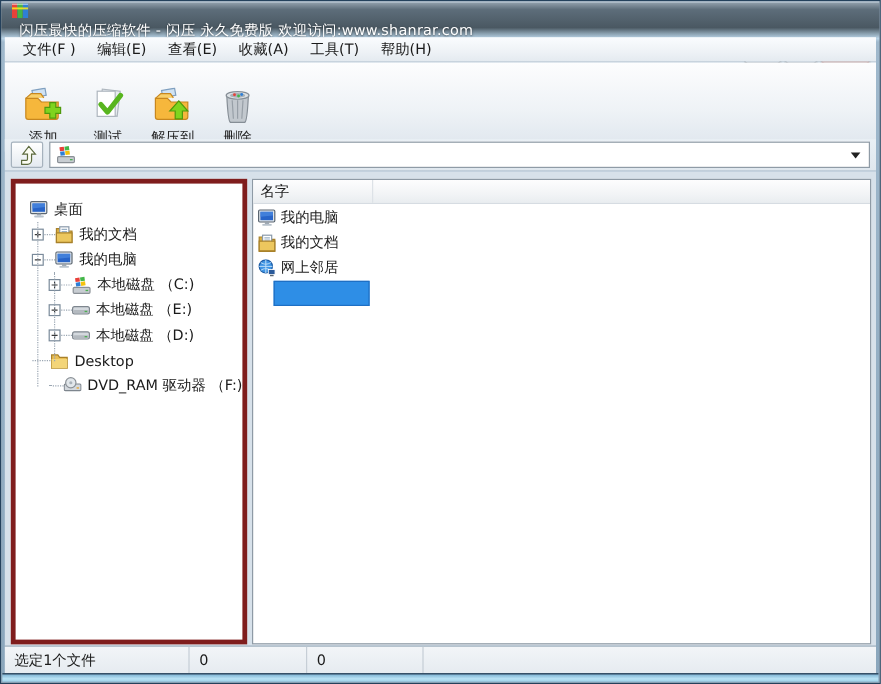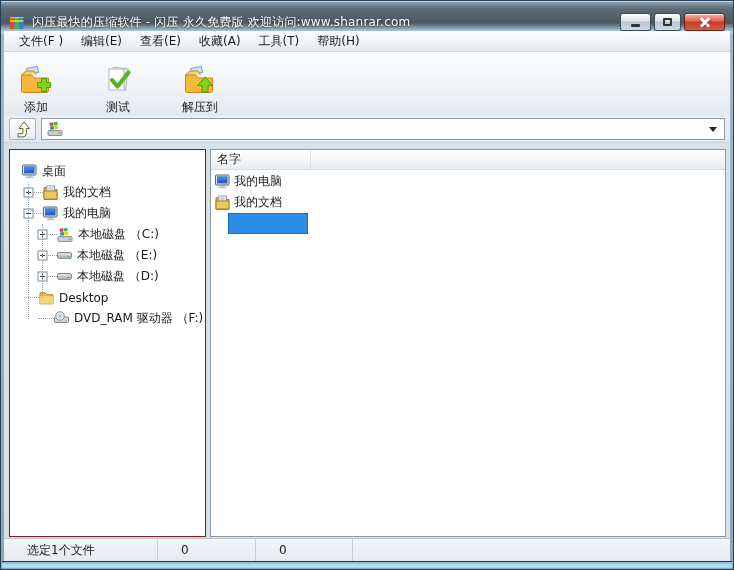--- a/index.html
+++ b/index.html
@@ -4,21 +4,21 @@
 <style>
   * { box-sizing: border-box; margin: 0; padding: 0; }
   html,body { width:734px; height:570px; overflow:hidden;
     font-family:"DejaVu Sans","Liberation Sans",sans-serif; font-size:12px; color:#1a1a1a; }
   .window { position:absolute; inset:0; width:734px; height:570px;
     background:linear-gradient(180deg,#9aa8b4 0px,#5d6d7a 7px,#4a5862 22px,#8aa0af 27px,#b9d3e6 31px,#9fb8cc 34px,#8aa6bc 100%);
     border:1px solid #24415c; box-shadow:inset 0 1px 0 #c7d6e2; }
 
   
   .titlebar { position:absolute; left:0; right:0; top:0; height:30px;
-    display:flex; align-items:flex-end; padding:0 8px; }
+    display:flex; align-items:flex-start; padding:0 8px;flex-direction:column; }
   .titlebar .title { color:#fff; margin-left:7px; text-shadow:0 1px 2px rgba(0,0,0,.6); letter-spacing:.2px; white-space:nowrap; }
   .winbtns { margin-left:auto; display:flex; gap:3px; align-items:flex-start; padding-top:1px; }
   .winbtn { height:18px; border:1px solid #3f4b55; border-radius:3px;
     display:flex; align-items:center; justify-content:center;
     background:linear-gradient(180deg,#feffff,#d9e1ea 45%,#b9c6d3 50%,#cdd9e4);
     box-shadow:inset 0 1px 0 rgba(255,255,255,.8), 0 1px 1px rgba(0,0,0,.3); cursor:default; }
   .winbtn.min { width:31px; } .winbtn.max { width:27px; }
   .winbtn.close { width:41px; border-color:#6e211a;
     background:linear-gradient(180deg,#f6b4a6,#e0604e 45%,#c63a28 50%,#d55b42); }
   .glyph-min { width:9px; height:3px; background:#333; border-radius:1px; margin-top:6px; }
@@ -30,42 +30,42 @@
 
   
   .menubar { position:absolute; left:3px; right:3px; top:30px; height:21px;
     background:linear-gradient(180deg,#fafcfe,#eef2f6 60%,#e4eaf0); border-bottom:1px solid #cfd8e0;
     display:flex; align-items:center; padding-left:6px; }
   .menu-item { padding:0 9px; line-height:20px; cursor:default; }
 
   
   .toolbar { position:absolute; left:3px; right:3px; top:51px; height:75px;
     background:linear-gradient(180deg,#fdfdfe,#eef2f6 55%,#dde5ed); border-bottom:1px solid #c3cdd6;
-    display:flex; align-items:center; padding:3px 0 0 6px;gap:28px; }
+    display:flex; align-items:flex-end; padding:3px 0 0 6px; }
   .tbtn { display:flex; flex-direction:column; align-items:center; min-width:52px;
     padding:2px 5px; margin-right:2px; border:1px solid transparent; border-radius:3px; cursor:default; }
   .tbtn .label { margin-top:2px; color:#222; }
   .tbtn .icon svg { display:block; }
 
   
   .addressbar { position:absolute; left:3px; right:3px; top:115px; height:27px;
     background:linear-gradient(180deg,#eaf0f5,#dfe7ee); display:flex; align-items:center; padding:0 5px; gap:5px;
     border-bottom:1px solid #c9d3dc; }
   .nav-up { width:27px; height:22px; border:1px solid #a6b2bd; border-radius:2px;
     background:linear-gradient(180deg,#ffffff,#e4eaf0); display:flex; align-items:center; justify-content:center; }
   .combo { flex:1; height:22px; background:#fff; border:1px solid #8f9ba6;
     display:flex; align-items:center; padding:0 5px; gap:4px; }
   .combo-value { flex:1; }
   .dd-arrow { width:0; height:0; border-left:4px solid transparent; border-right:4px solid transparent;
     border-top:5px solid #222; margin-right:2px; }
 
   
   .main { position:absolute; left:3px; right:3px; top:142px; bottom:31px; background:#d7e1ea; }
   .tree-panel { position:absolute; left:5px; top:6px; width:197px; bottom:1px;
-    background:#fff; border:1px solid #7f1d1d; overflow:hidden; }
+    background:#fff; border:4px solid #7f1d1d; overflow:hidden; }
   .tree-row { display:flex; align-items:center; height:21px; white-space:nowrap; cursor:default; }
   .tree-row .label { margin-left:5px; }
   .tree-rows { position:relative; padding-top:11px; }
   .expander { width:11px; height:11px; flex:0 0 11px; }
   .stub { border-top:1px dotted #9aa6b2; height:0; }
   .vline { position:absolute; width:0; border-left:1px dotted #9aa6b2; }
 
   .list-panel { position:absolute; left:206px; right:4px; top:6px; bottom:1px;
     background:#fff; border:1px solid #8e9aa5; overflow:hidden; }
   .list-header { height:20px; display:flex; border-bottom:1px solid #d6dce2;
@@ -74,21 +74,21 @@
   .col-name { width:100px; }
   .list-rows { padding-top:1px; }
   .list-row { display:flex; align-items:center; height:21px; padding-left:4px; cursor:default; }
   .list-row .label { margin-left:4px; }
   .sel-box { height:21px; width:80px; margin-left:17px; border:1px solid #1e6fc4; }
 
   
   .statusbar { position:absolute; left:3px; right:3px; bottom:8px; height:23px;
     background:linear-gradient(180deg,#f2f5f8,#e6ebf0); border-top:1px solid #bcc6cf;
     display:flex; align-items:center; }
-  .status-cell { height:100%; display:flex; align-items:center; padding-left:23px;
+  .status-cell { height:100%; display:flex; align-items:center; padding-left:8px;
     border-right:1px solid #c6ced6; }
   .status-cell:nth-child(1){ width:154px; } .status-cell:nth-child(2){ width:98px; }
   .status-cell:nth-child(3){ width:97px; } .status-cell:nth-child(4){ flex:1; border-right:none; }
 
   .bottom-frame { position:absolute; left:1px; right:1px; bottom:1px; height:7px;
     background:linear-gradient(180deg,#7fb4d4,#b9e2f4 60%,#9ed2ea); border-top:1px solid #1d3850; }
 
   .icon { display:inline-flex; align-items:center; justify-content:center; }
   .icon svg { display:block; }
 </style>
@@ -156,20 +156,34 @@
         <span class="icon">
           <svg width="34" height="31" viewBox="0 0 34 31">
             <rect x="8" y="1.5" width="11" height="6" fill="#cfe2f3" stroke="#7f9fbf" transform="rotate(-10 13 4)"></rect>
             <path d="M2.5 9 l4.5 -4 h8 l2.5 3.5" fill="#f9d06b" stroke="#c8871e"></path>
             <path d="M2.5 9 h10 l3 3 h14 v12.5 a2 2 0 0 1 -2 2 h-23 a2 2 0 0 1 -2 -2 z" fill="#f6b73c" stroke="#c8871e"></path>
             <path d="M22 11 l7.5 8.5 h-4.5 v6.5 h-6 v-6.5 h-4.5 z" fill="#7fd41e" stroke="#4f9a0c"></path>
           </svg>
         </span>
         <span class="label">解压到</span>
       </div>
+      <div class="tbtn">
+        <span class="icon">
+          <svg width="34" height="31" viewBox="0 0 34 31">
+            <path d="M8 6.5 c0 0 1 21.5 3 22.5 h12 c2 -1 3 -22.5 3 -22.5 z" fill="#c2c8ce" stroke="#868e96"></path>
+            <path d="M12.5 10.5 l1 15.5 M17 10.5 v15.5 M21.5 10.5 l-1 15.5" stroke="#979fa7" fill="none"></path>
+            <ellipse cx="17" cy="6.5" rx="9.5" ry="3.2" fill="#dde2e6" stroke="#868e96"></ellipse>
+            <ellipse cx="17" cy="6.5" rx="6.3" ry="1.9" fill="#a8b0b6"></ellipse>
+            <circle cx="14.4" cy="6" r="1.2" fill="#e8413a"></circle>
+            <circle cx="17.8" cy="7" r="1.2" fill="#43b649"></circle>
+            <circle cx="20.4" cy="5.8" r="1.2" fill="#2f7fd6"></circle>
+          </svg>
+        </span>
+        <span class="label">删除</span>
+      </div>
     </div>
 
   <div class="addressbar">
     <div class="nav-up">
       <span class="icon">
           <svg width="17" height="18" viewBox="0 0 17 18">
             <path d="M10 2 l5.5 6.5 h-3.2 v5 a3.4 3.4 0 0 1 -3.4 3.4 H4 v-3.2 h4 a0.9 0.9 0 0 0 0.9 -0.9 v-4.3 H5 z" fill="#fbfcf2" stroke="#5d6b3f"></path>
           </svg>
         </span>
     </div>
@@ -348,20 +362,31 @@
             <span class="icon">
               <svg width="15" height="15" viewBox="0 0 15 15">
                 <path d="M1 2.5 h5 l1.5 2 H14 v10 H1 z" fill="#d9ae42" stroke="#a8812a"></path>
                 <rect x="3.8" y="1" width="7.6" height="9.5" fill="#fff" stroke="#8a9aaa"></rect>
                 <path d="M5.3 3.2 h4.6 M5.3 5 h4.6 M5.3 6.8 h4.6" stroke="#9ab0c4"></path>
                 <path d="M1 6 h13 v8 H1 z" fill="#ecc75e" stroke="#a8812a"></path>
               </svg>
             </span>
             <span class="label">我的文档</span>
           </div>
+          <div class="list-row">
+            <span class="icon">
+              <svg width="15" height="15" viewBox="0 0 15 15">
+                <circle cx="6.5" cy="6" r="5.5" fill="#3f94e4" stroke="#1f5fa8"></circle>
+                <path d="M1 6 h11 M6.5 0.5 v11 M2.3 2.7 c2.6 1.9 5.8 1.9 8.4 0 M2.3 9.3 c2.6 -1.9 5.8 -1.9 8.4 0" stroke="#bfe0f8" fill="none" stroke-width=".8"></path>
+                <rect x="8.6" y="8.6" width="5.6" height="4.2" fill="#2a5a9a" stroke="#fff" stroke-width=".7"></rect>
+                <rect x="10" y="13" width="3" height="1.2" fill="#5a6570"></rect>
+              </svg>
+            </span>
+            <span class="label">网上邻居</span>
+          </div>
           <div class="list-row" style="padding-left: 0px;">
             <div class="sel-box" style="background: rgb(46, 142, 230);"></div>
           </div>
         </div>
     </div>
   </div>
 
   <div class="statusbar" id="statusbar">
       <div class="status-cell">选定1个文件</div>
       <div class="status-cell">0</div>

